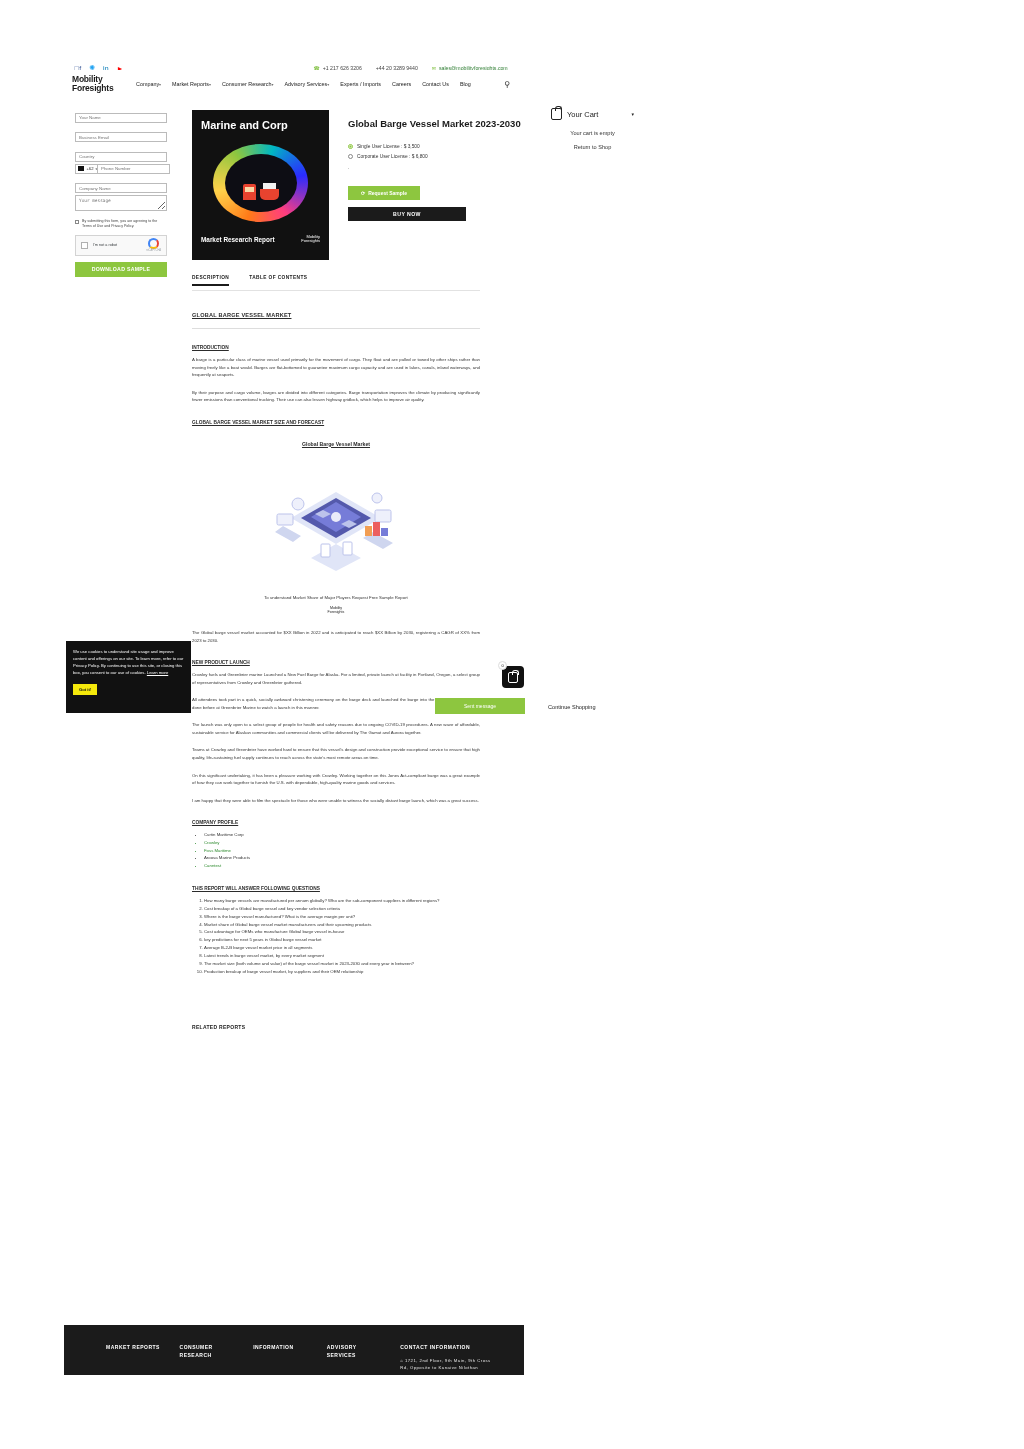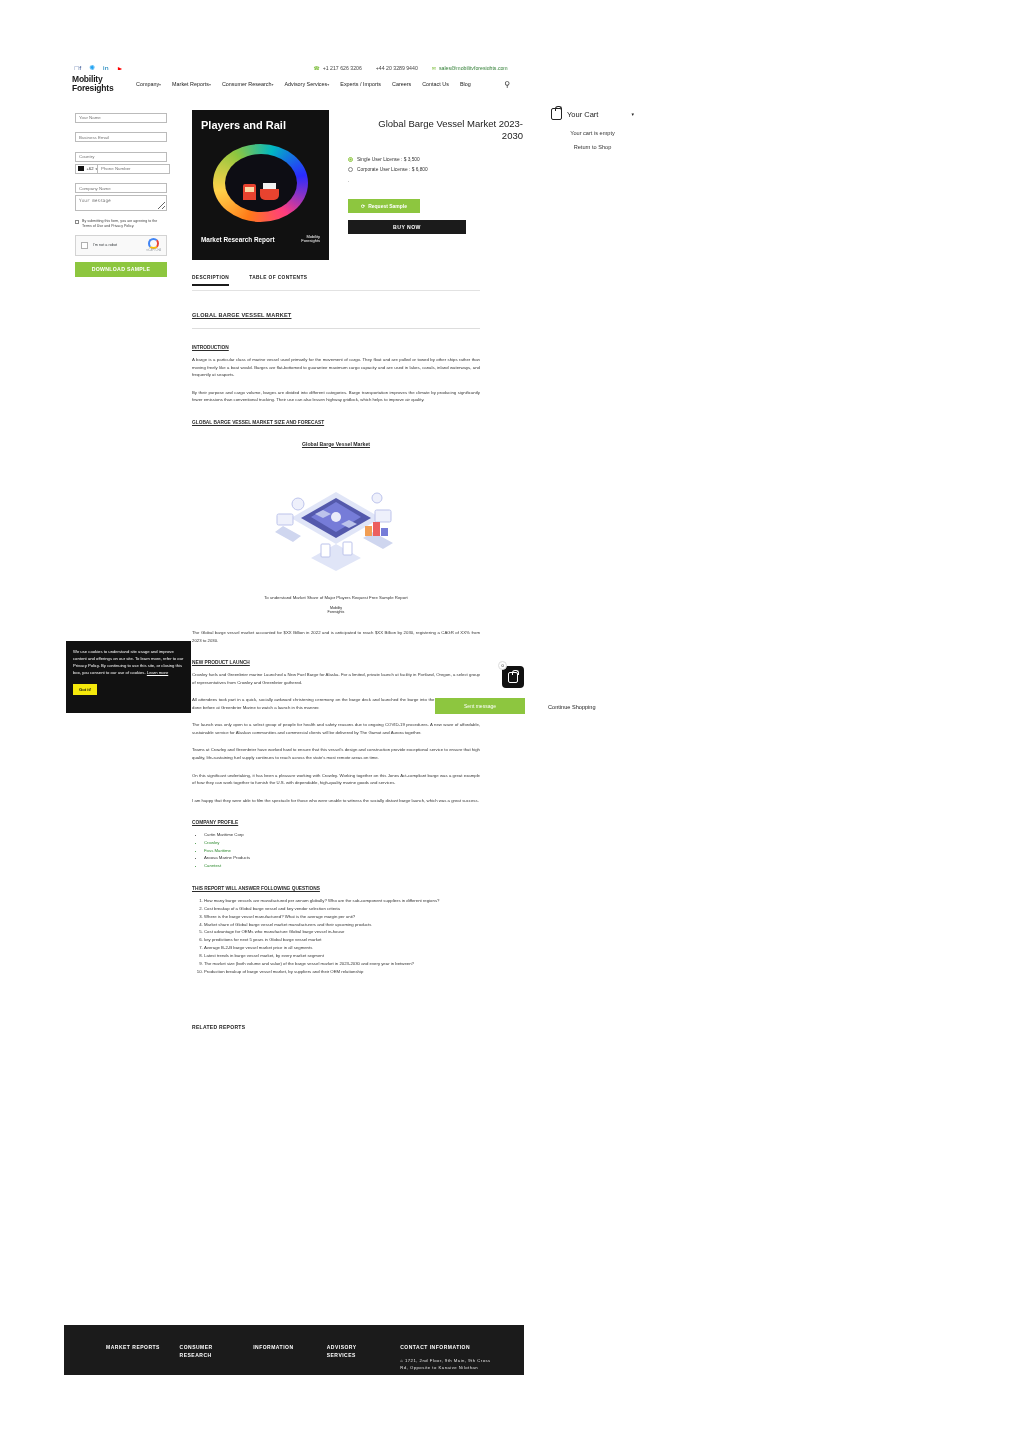--- a/index.html
+++ b/index.html
@@ -75,21 +75,21 @@
   .cover .art .inner { width:72px; height:58px; border-radius:50%; background:#0d0d14; display:flex; align-items:flex-end; justify-content:center; gap:4px; padding-bottom:12px;}
   .cover .art .train { width:13px; height:16px; background:#e8432f; border-radius:2px 2px 0 0; position:relative;}
   .cover .art .train:after{content:"";position:absolute;left:2px;top:3px;width:9px;height:5px;background:#fbd9a6;}
   .cover .art .boat { width:19px; height:11px; background:#e8432f; border-radius:0 0 5px 5px; position:relative;}
   .cover .art .boat:after{content:"";position:absolute;left:3px;top:-6px;width:13px;height:6px;background:#f1f1f1;}
   .cover .foot { display:flex; align-items:flex-end; justify-content:space-between; margin-top:13px; }
   .cover .foot .mrr { font-size:6.4px; font-weight:bold; }
   .cover .foot .lg { font-size:4px; text-align:right; line-height:1.1; }
 
   .prod { position:absolute; left:348px; top:118px; width:175px; }
-  .prod h1 { font-size:9.5px; font-weight:normal; line-height:1.3; margin:0 0 14px 13px; color:#1b1b1b;text-align:right;}
+  .prod h1 { font-size:9.5px; font-weight:bold; line-height:1.3; margin:0 0 14px 0; color:#1b1b1b;}
   .opt { display:flex; align-items:center; gap:4px; margin-bottom:5px; }
   .radio { width:5px; height:5px; border-radius:50%; border:1px solid #888; }
   .radio.on { border-color:#8dc63f; background:radial-gradient(circle,#8dc63f 0 45%, #fff 50%); }
   .opt span { font-size:4.8px; color:#333; }
   .dotline { font-size:5px; color:#333; margin:4px 0 10px 0;}
   .btn-sample { width:72px; height:14px; background:#8dc63f; color:#fff; border:none; font-size:5px; font-weight:bold; display:flex; align-items:center; justify-content:center; gap:3px; margin-top:16px; cursor:pointer;}
   .btn-buy { width:118px; height:14px; background:#1b1b1b; color:#fff; border:none; font-size:5.2px; font-weight:bold; letter-spacing:0.4px; display:flex; align-items:center; justify-content:center; margin-top:7px; cursor:pointer;}
 
   
   .tabs { position:absolute; left:192px; top:275px; width:288px; border-bottom:1px solid #e2e2e2; display:flex; gap:20px; padding-bottom:4px;}
@@ -209,21 +209,21 @@
     <div class="ctext">I'm not a robot</div>
     <div class="clogo">
       <div class="mark"></div>
       <div class="cl">reCAPTCHA</div>
     </div>
   </div>
   <button class="dl">DOWNLOAD SAMPLE</button>
 </div>
 
 <div class="cover">
-  <div class="ctitle">Players and Rail</div>
+  <div class="ctitle">Marine and Corp</div>
   <div class="art">
     <div class="inner">
       <div class="train"></div>
       <div class="boat"></div>
     </div>
   </div>
   <div class="foot">
     <div class="mrr">Market Research Report</div>
     <div class="lg">
       <div>Mobility</div>

